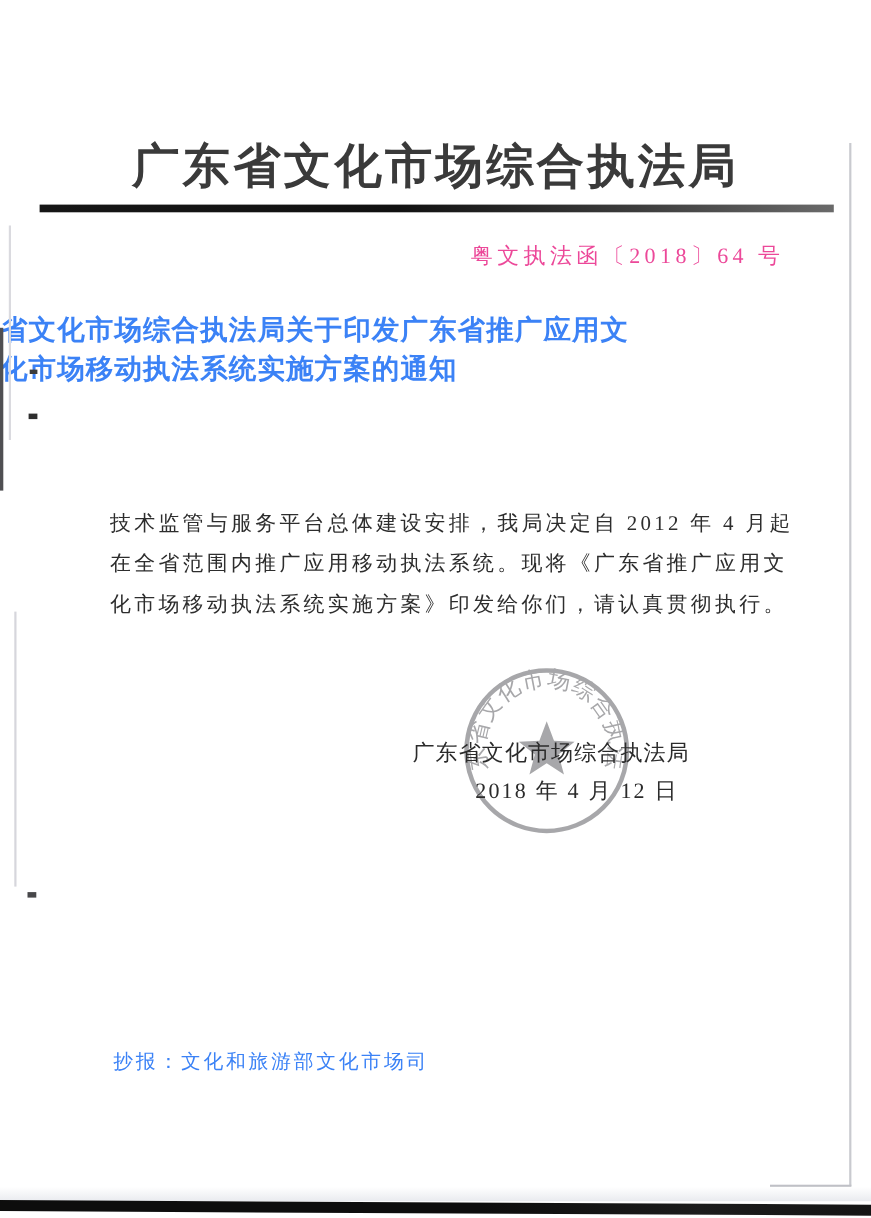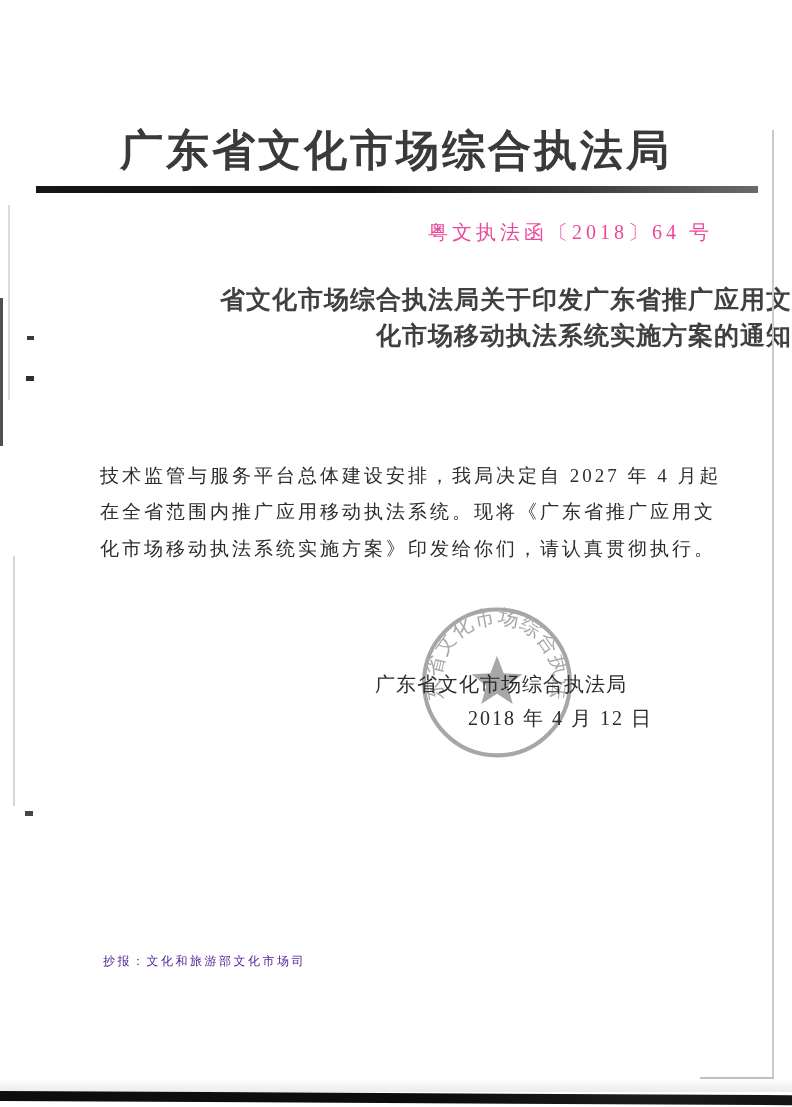--- a/index.html
+++ b/index.html
@@ -18,39 +18,39 @@
   }
   .rule{
     top:186px;left:36px;width:722px;height:7px;
     background:linear-gradient(to right,#161616 0%,#111 45%,#3c3c3c 75%,#6a6a6a 100%);
   }
   .docnum{
     top:219px;left:428px;
     font-size:20px;color:#ec4899;letter-spacing:4px;
   }
   .subject{
-    left:0;width:100%;text-align:right;
-    font-size:25px;font-weight:bold;color:#404040;letter-spacing:1px;
+    left:0;width:100%;text-align:left;
+    font-size:25px;font-weight:bold;color:#3b82f6;letter-spacing:1px;
   }
   .subject.l1{top:283px;}
   .subject.l2{top:319px;}
 
   .bodytext{font-size:19px;color:#2d2d2d;letter-spacing:3px;}
   .salutation{top:389px;left:100px;}
   .b1{top:426px;left:152px;}
   .b2{top:463px;left:100px;}
   .b3{top:499px;left:100px;}
   .b4{top:536px;left:100px;}
 
   .sig-org{top:671px;left:375px;font-size:20px;color:#2b2b2b;letter-spacing:1px;z-index:3;}
-  .sig-date{top:705px;left:432px;font-size:20px;color:#2b2b2b;letter-spacing:2px;z-index:3;margin-left:36px;}
+  .sig-date{top:705px;left:432px;font-size:20px;color:#2b2b2b;letter-spacing:2px;z-index:3;}
 
   .seal{top:604px;left:420px;width:154px;height:160px;z-index:2;opacity:.8;}
 
-  .footer-cc{top:953px;left:103px;font-size:12px;color:#4c1d95;letter-spacing:2.5px;}
+  .footer-cc{top:953px;left:103px;font-size:18px;color:#3b82f6;letter-spacing:2.5px;}
 
   
   .edge-line-right{top:130px;left:772px;width:2px;height:948px;background:#c9cacf;}
   .corner-line-bottom{top:1077px;left:700px;width:74px;height:2px;background:#bfc0c6;}
   .edge-strip-left-1{top:205px;left:8px;width:2px;height:195px;background:#dadadf;}
   .edge-sliver-left{top:298px;left:0;width:3px;height:148px;background:#4f4f52;}
   .edge-strip-left-2{top:556px;left:13px;width:2px;height:250px;background:#d6d6dc;}
   .speck1{top:336px;left:27px;width:7px;height:4px;background:#3b3b3b;}
   .speck2{top:376px;left:26px;width:8px;height:5px;background:#2e2e2e;}
   .speck3{top:811px;left:25px;width:8px;height:5px;background:#47474a;}
@@ -68,21 +68,21 @@
 <div class="page">
 
   <div class="abs letterhead">广东省文化市场综合执法局</div>
   <div class="abs rule"></div>
 
   <div class="abs docnum">粤文执法函〔2018〕64 号</div>
 
   <div class="abs subject l1">省文化市场综合执法局关于印发广东省推广应用文</div>
   <div class="abs subject l2">化市场移动执法系统实施方案的通知</div>
 
-  <div class="abs bodytext b2">技术监管与服务平台总体建设安排，我局决定自 2027 年 4 月起</div>
+  <div class="abs bodytext b2">技术监管与服务平台总体建设安排，我局决定自 2012 年 4 月起</div>
   <div class="abs bodytext b3">在全省范围内推广应用移动执法系统。现将《广东省推广应用文</div>
   <div class="abs bodytext b4">化市场移动执法系统实施方案》印发给你们，请认真贯彻执行。</div>
 
   <svg class="abs seal" viewBox="0 0 150 155" xmlns="http://www.w3.org/2000/svg">
     <defs>
       <path id="sealArc" d="M 27.4 101.5 A 55 55 0 1 1 122.6 101.5" fill="none"></path>
     </defs>
     <circle cx="75" cy="76" r="71" fill="none" stroke-width="4" stroke="#929295"></circle>
     <polygon points="75,50 81.5,67.1 99.7,68 85.5,79.4 90.3,97 75,87 59.7,97 64.5,79.4 50.3,68 68.5,67.1" fill="#929295"></polygon>
     <text font-size="20" letter-spacing="1" text-anchor="middle" fill="#929295">

